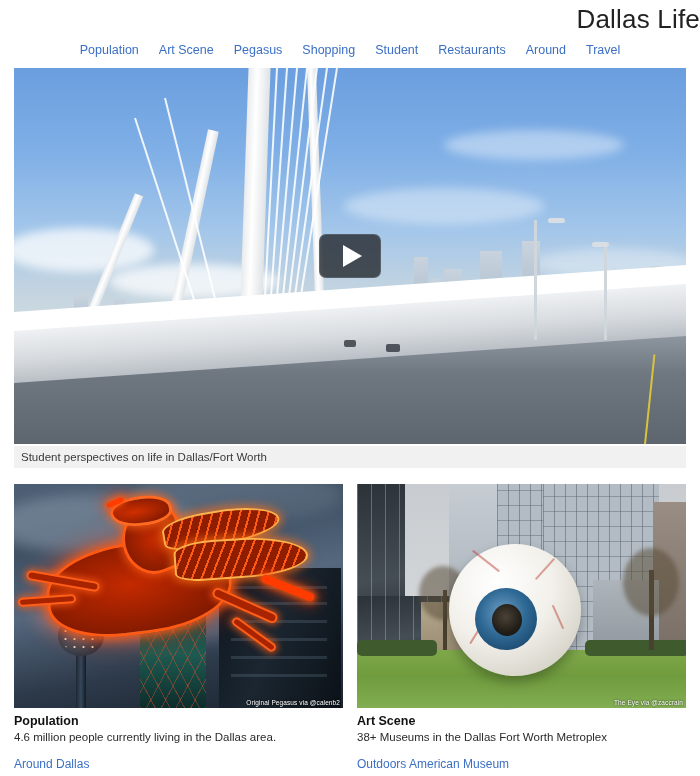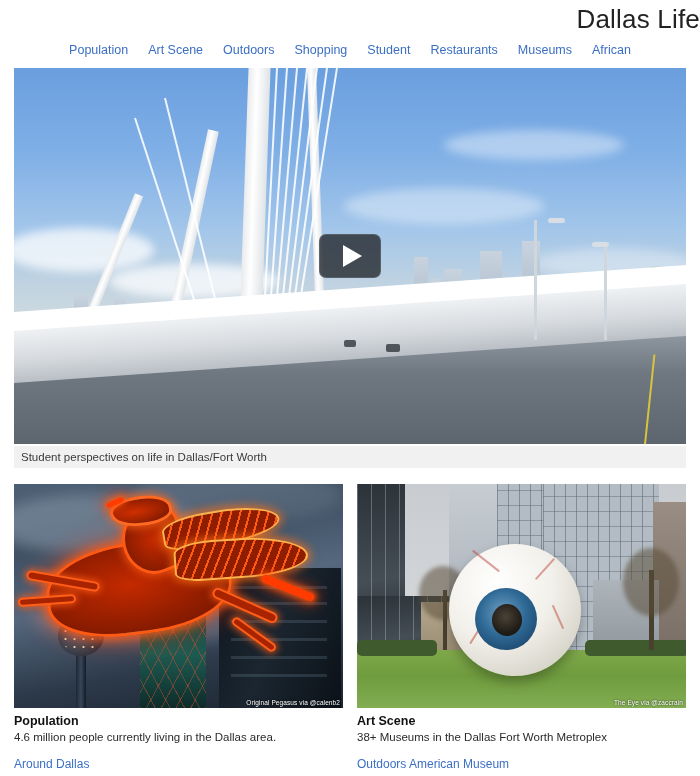--- a/index.html
+++ b/index.html
@@ -394,26 +394,26 @@
 </head>
 <body>
 
 <div class="page">
 
   <h1 class="site-title">Dallas Life</h1>
 
   <nav class="navbar">
     <a class="nav-link" href="#">Population</a>
     <a class="nav-link" href="#">Art Scene</a>
-    <a class="nav-link" href="#">Outdoors</a>
+    <a class="nav-link" href="#">Pegasus</a>
     <a class="nav-link" href="#">Shopping</a>
     <a class="nav-link" href="#">Student</a>
     <a class="nav-link" href="#">Restaurants</a>
-    <a class="nav-link" href="#">Museums</a>
-    <a class="nav-link" href="#">African</a>
+    <a class="nav-link" href="#">Around</a>
+    <a class="nav-link" href="#">Travel</a>
   </nav>
 
   <div class="hero">
     <div class="hero-img">
       <div class="sky"></div>
 
       <div class="cloud" style="left:-10px; top:160px; width:150px; height:44px;"></div>
       <div class="cloud" style="left:95px; top:196px; width:170px; height:34px;"></div>
       <div class="cloud" style="left:330px; top:120px; width:200px; height:36px; opacity:.5;"></div>
       <div class="cloud" style="left:430px; top:62px; width:180px; height:30px; opacity:.55;"></div>

